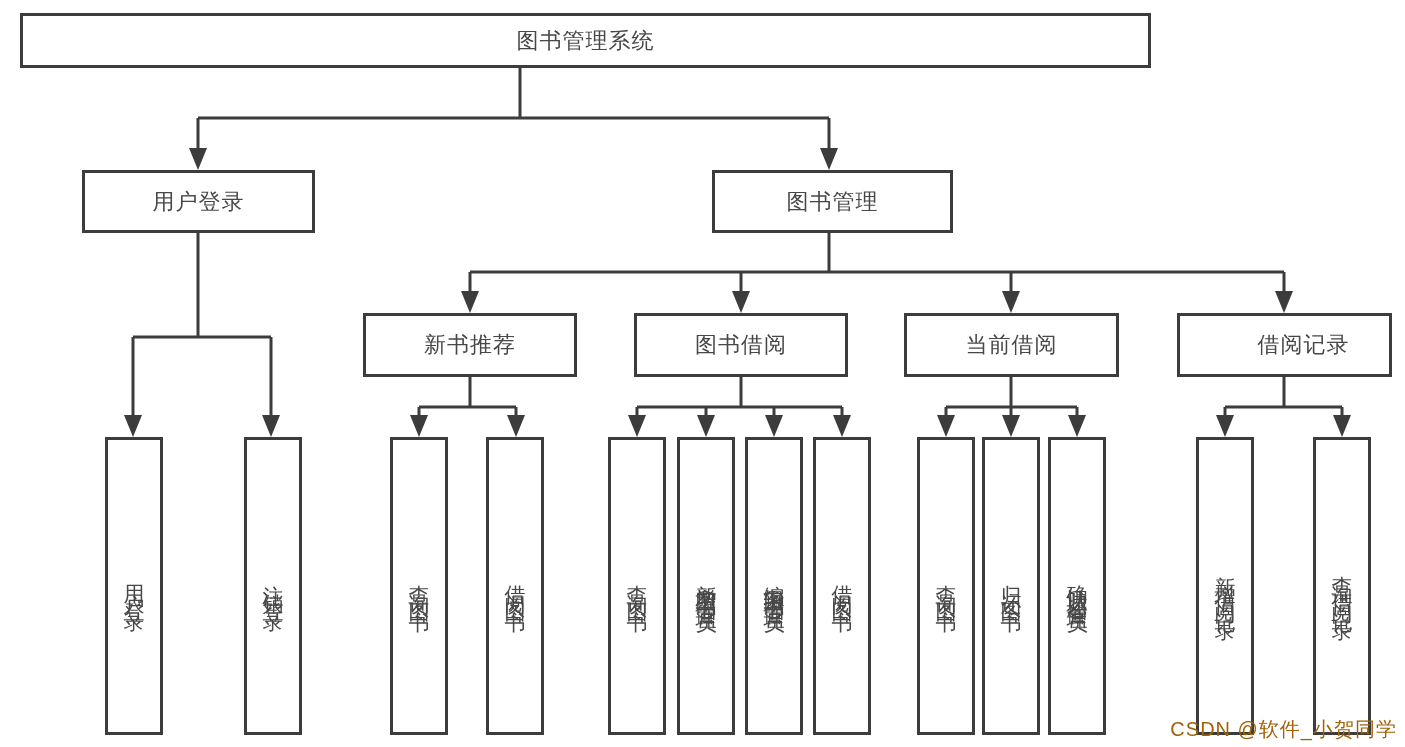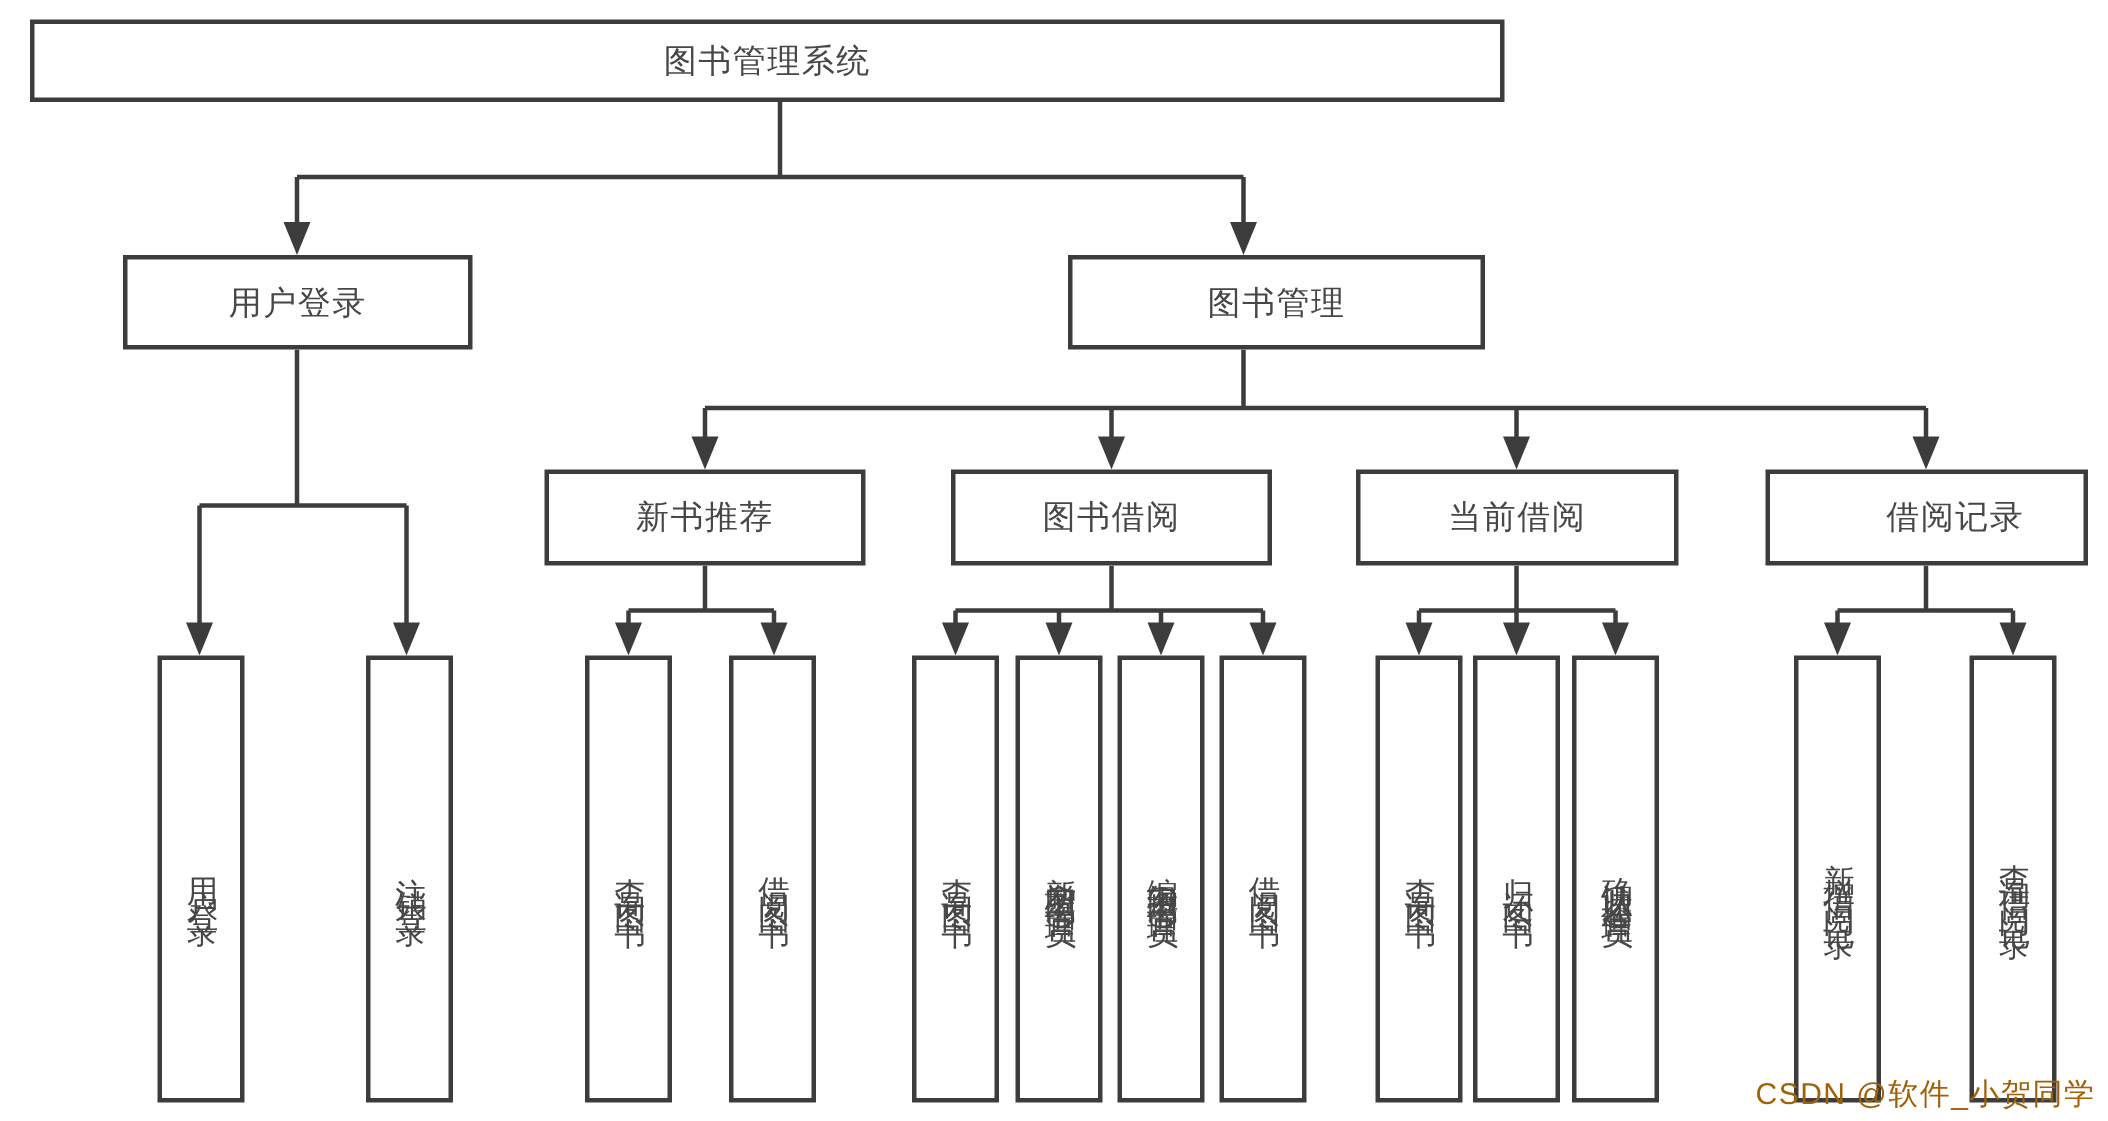--- a/index.html
+++ b/index.html
@@ -56,24 +56,24 @@
       <polygon points="765,415 783,415 774,437"></polygon>
       <polygon points="833,415 851,415 842,437"></polygon>
       <polygon points="937,415 955,415 946,437"></polygon>
       <polygon points="1002,415 1020,415 1011,437"></polygon>
       <polygon points="1068,415 1086,415 1077,437"></polygon>
       <polygon points="1216,415 1234,415 1225,437"></polygon>
       <polygon points="1333,415 1351,415 1342,437"></polygon>
     </g>
   </svg>
 
-  <div class="hbox" style="left:20px;top:13px;width:983px;height:55px;">图书管理系统</div>
+  <div class="hbox" style="left:20px;top:13px;width:1131px;height:55px;">图书管理系统</div>
 
   <div class="hbox" style="left:82px;top:170px;width:233px;height:63px;">用户登录</div>
-  <div class="hbox" style="left:712px;top:170px;width:278px;height:63px;">图书管理</div>
+  <div class="hbox" style="left:712px;top:170px;width:241px;height:63px;">图书管理</div>
 
   <div class="hbox" style="left:363px;top:313px;width:214px;height:64px;">新书推荐</div>
   <div class="hbox" style="left:904px;top:313px;width:215px;height:64px;">当前借阅</div>
   <div class="hbox" style="left:634px;top:313px;width:214px;height:64px;">图书借阅</div>
   <div class="hbox" style="left:1177px;top:313px;width:215px;height:64px;padding-left:38px;">借阅记录</div>
 
   <div class="vbox" style="left:105px;top:437px;width:58px;height:298px;">用户登录</div>
   <div class="vbox" style="left:244px;top:437px;width:58px;height:298px;">注销登录</div>
 
   <div class="vbox" style="left:390px;top:437px;width:58px;height:298px;">查询图书</div>

